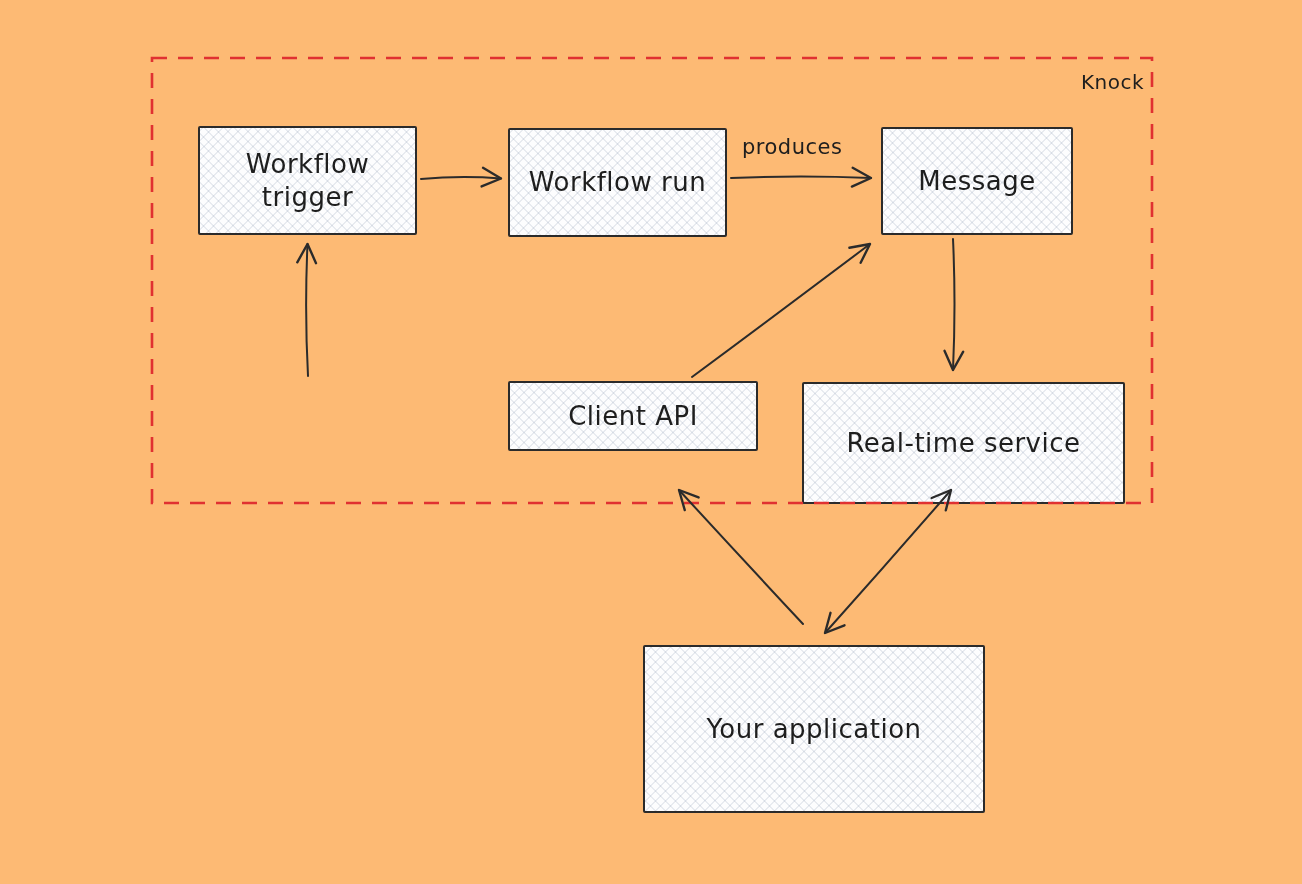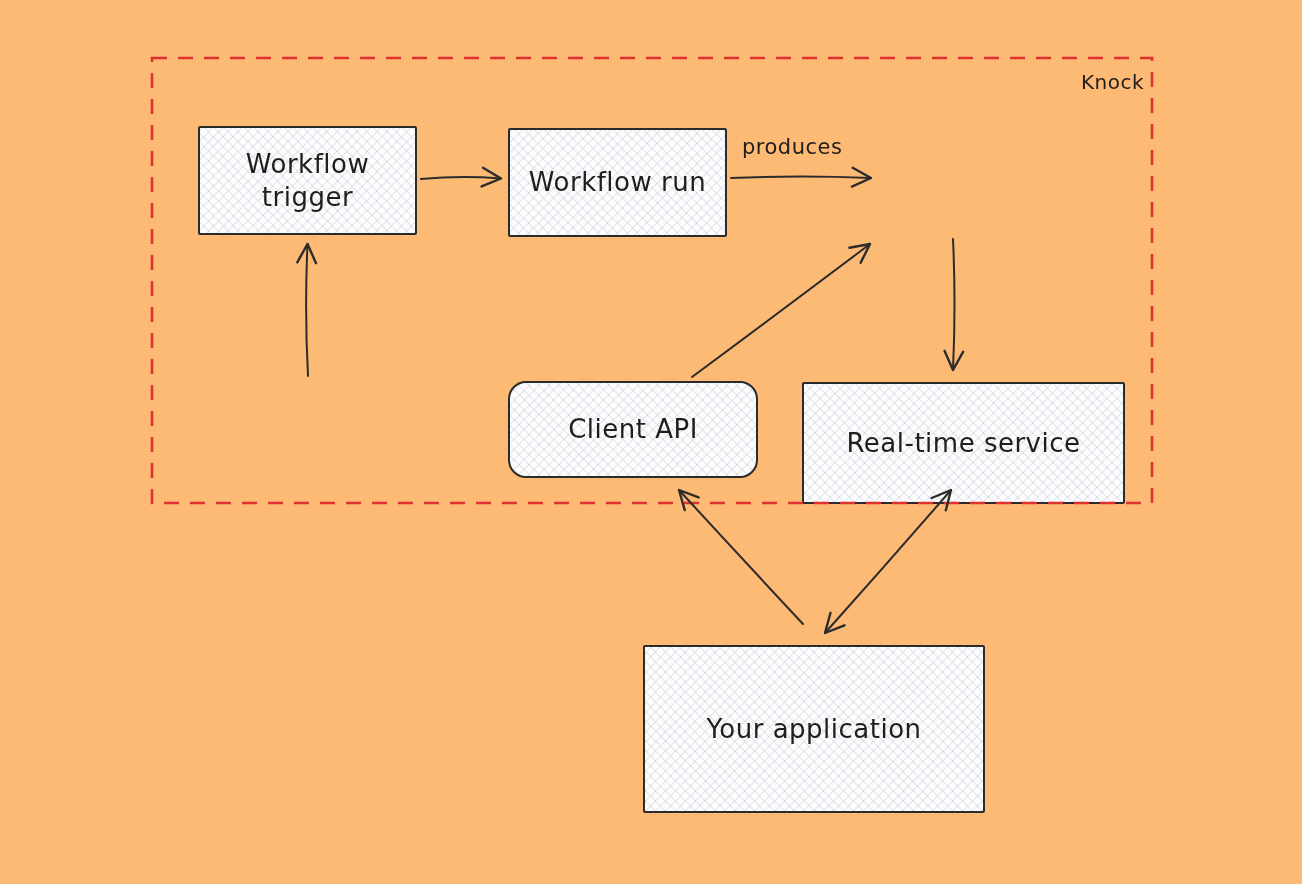--- a/index.html
+++ b/index.html
@@ -65,41 +65,44 @@
     left: 0;
     top: 0;
     pointer-events: none;
   }
 
   
   #node-workflow-trigger  { left: 198px; top: 126px; width: 219px; height: 109px; }
   #node-workflow-run      { left: 508px; top: 128px; width: 219px; height: 109px; }
   #node-message           { left: 881px; top: 127px; width: 192px; height: 108px; }
   #node-api               { left: 192px; top: 380px; width: 250px; height: 97px;  }
-  #node-client-api        { left: 508px; top: 381px; width: 250px; height: 97px; border-radius: 18px;  }
+  #node-client-api        { left: 508px; top: 381px; width: 250px; height: 70px;  }
   #node-real-time-service { left: 802px; top: 382px; width: 323px; height: 122px;  }
   #node-your-application  { left: 643px; top: 645px; width: 342px; height: 168px; justify-content: center; }
 </style>
 </head>
 <body>
 
 <div id="canvas">
 
   <div id="boundary-label">Knock</div>
 
   <div id="edge-label-produces">produces</div>
 
   <div class="node" id="node-workflow-trigger">
     <span class="label wrap">Workflow trigger</span>
   </div>
 
   <div class="node" id="node-workflow-run">
     <span class="label">Workflow run</span>
   </div>
 
+  <div class="node" id="node-message">
+    <span class="label">Message</span>
+  </div>
 
 
   <div class="node" id="node-client-api">
     <span class="label">Client API</span>
   </div>
 
   <div class="node" id="node-real-time-service">
     <span class="label">Real-time service</span>
   </div>
 

